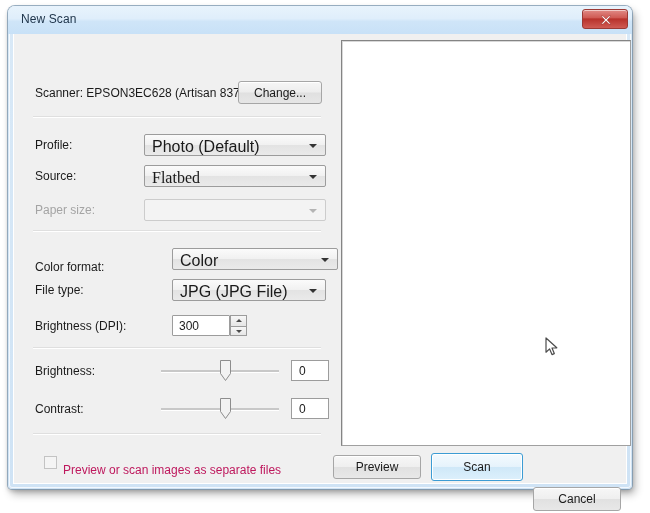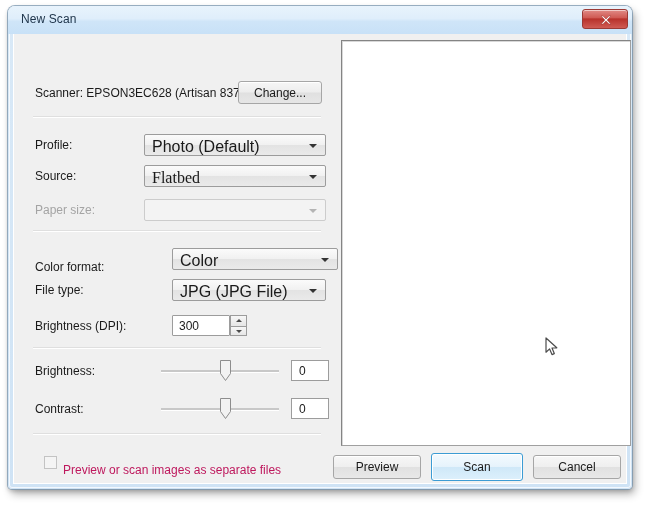--- a/index.html
+++ b/index.html
@@ -324,21 +324,21 @@
     text-align: center;
     line-height: 23px;
     background: linear-gradient(to bottom, #f7f7f7 0%, #efefef 48%, #e1e1e1 52%, #e8e8e8 100%);
     border: 1px solid #a6a6a6;
     border-radius: 3px;
     box-shadow: inset 0 1px 0 #ffffff;
     box-sizing: border-box;
     cursor: pointer;
   }
   #preview-button { left: 319px; }
-  #cancel-button  { left: 519px; }
+  #cancel-button  { left: 519px; margin-top: 32px; }
 
   #scan-button {
     position: absolute;
     top: 419px;
     left: 417px;
     width: 92px;
     height: 28px;
     font-size: 12px;
     color: #1a1a1a;
     text-align: center;

